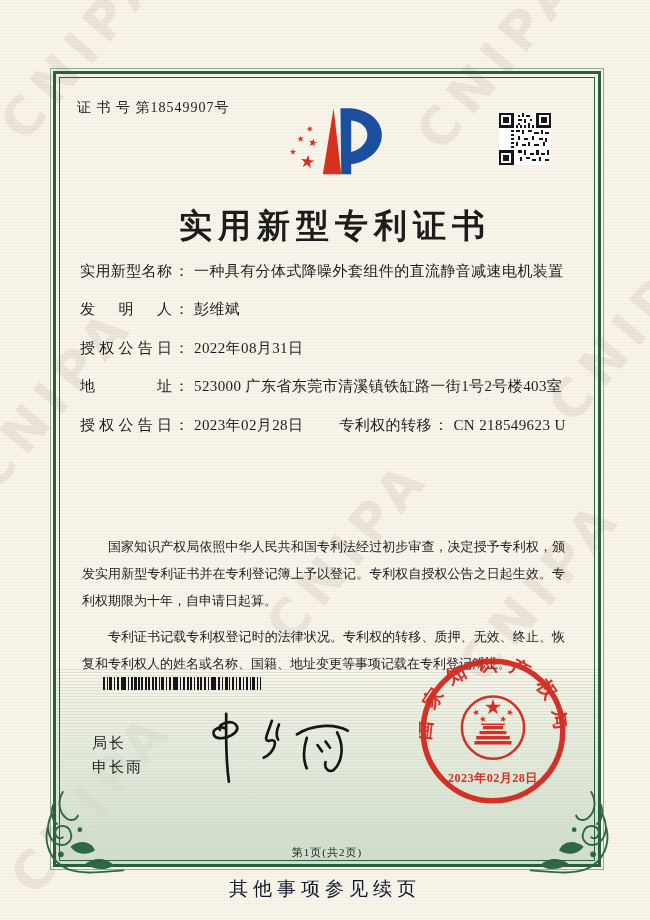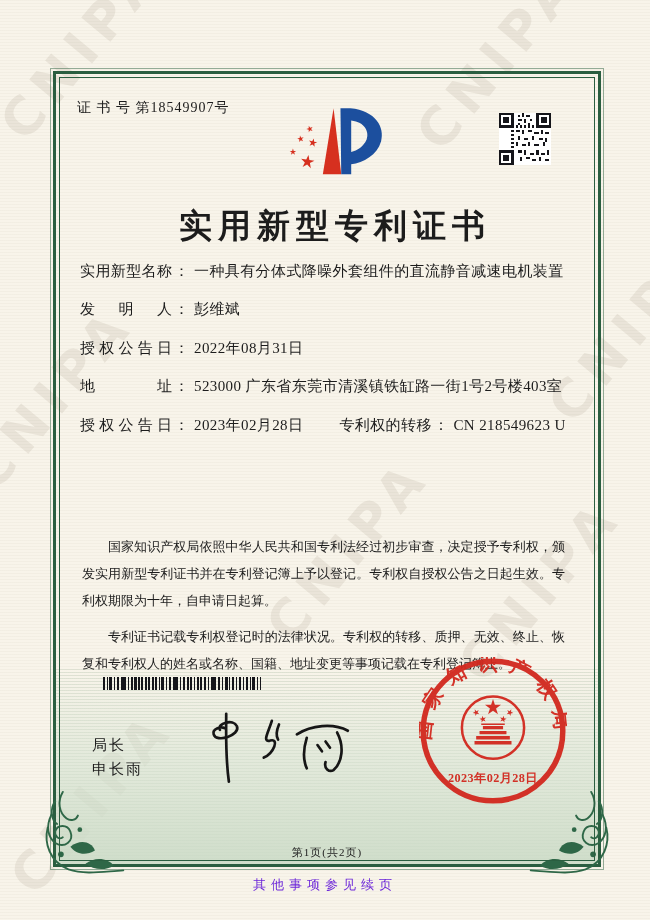--- a/index.html
+++ b/index.html
@@ -34,33 +34,33 @@
   .colon{display:inline-block;margin:0 5px 0 2px;}
   .fvalue{letter-spacing:.4px;}
   .grant-sep{display:inline-block;width:36px;}
   .paras{position:absolute;left:31px;right:38px;top:464px;font-size:13px;line-height:27px;text-align:justify;}
   .paras p{margin:0 0 9px;text-indent:2em;}
   .barcode{position:absolute;left:52px;top:608px;width:158px;height:13px;
     background:
       repeating-linear-gradient(90deg,#15151a 0 1.5px,transparent 1.5px 3.5px),
       repeating-linear-gradient(90deg,transparent 0 6px,#15151a 6px 8px,transparent 8px 13px);}
   .signer{position:absolute;left:41px;top:664px;
-    font-family:Liberation Sans, sans-serif;
+    font-family:Liberation Mono, monospace;
     font-size:15px;line-height:24px;letter-spacing:2px;}
   .sig{position:absolute;left:138px;top:634px;}
   .seal{position:absolute;left:368px;top:588px;opacity:.95;}
   .seal text{font-family:"Liberation Serif","DejaVu Serif",serif;font-weight:bold;fill:#d2281e;}
   .seal .arc-text{font-size:23px;letter-spacing:13px;}
   .seal .seal-date{font-size:14.5px;letter-spacing:.5px;}
   .pageno{position:absolute;left:0;right:0;bottom:9px;text-align:center;font-size:11px;letter-spacing:1px;color:#222;}
   .flourish{position:absolute;bottom:-8px;}
   .fl-left{left:-9px;}
   .fl-right{right:-9px;transform:scaleX(-1);}
   .continuation{position:absolute;left:0;right:0;top:876px;z-index:1;text-align:center;
-    font-size:13px;letter-spacing:5px;color:#6d28d9;}
+    font-size:19px;letter-spacing:5px;color:#0f172a;}
 </style>
 </head>
 <body>
 
 <svg width="0" height="0" style="position:absolute" aria-hidden="true">
   <defs>
     <path id="star" d="M0,-10 L2.245,-3.09 L9.511,-3.09 L3.633,1.18 L5.878,8.09 L0,3.82 L-5.878,8.09 L-3.633,1.18 L-9.511,-3.09 L-2.245,-3.09 Z"></path>
   </defs>
 </svg>
 

